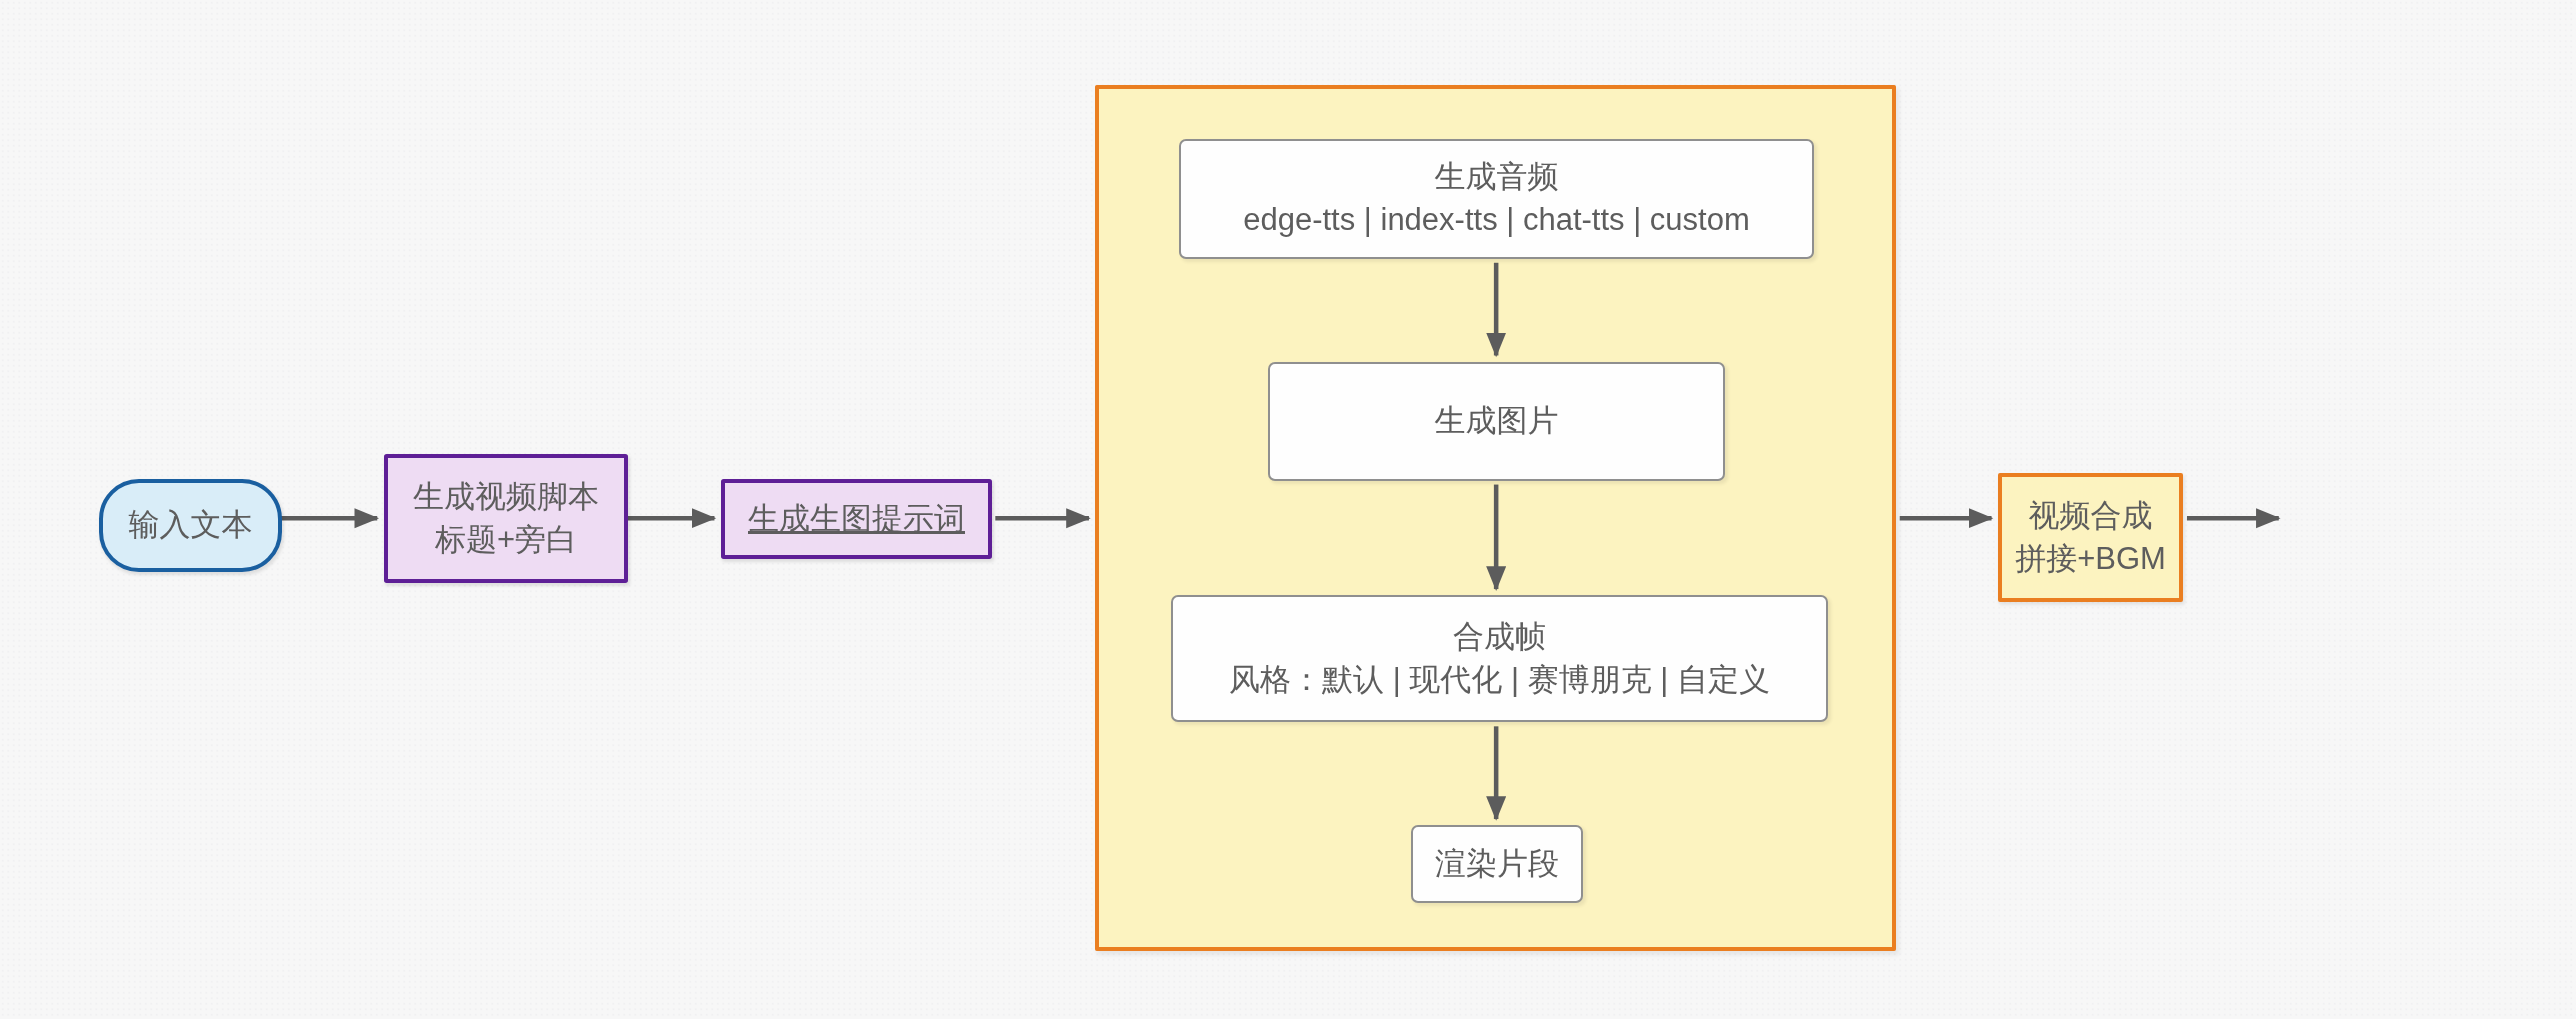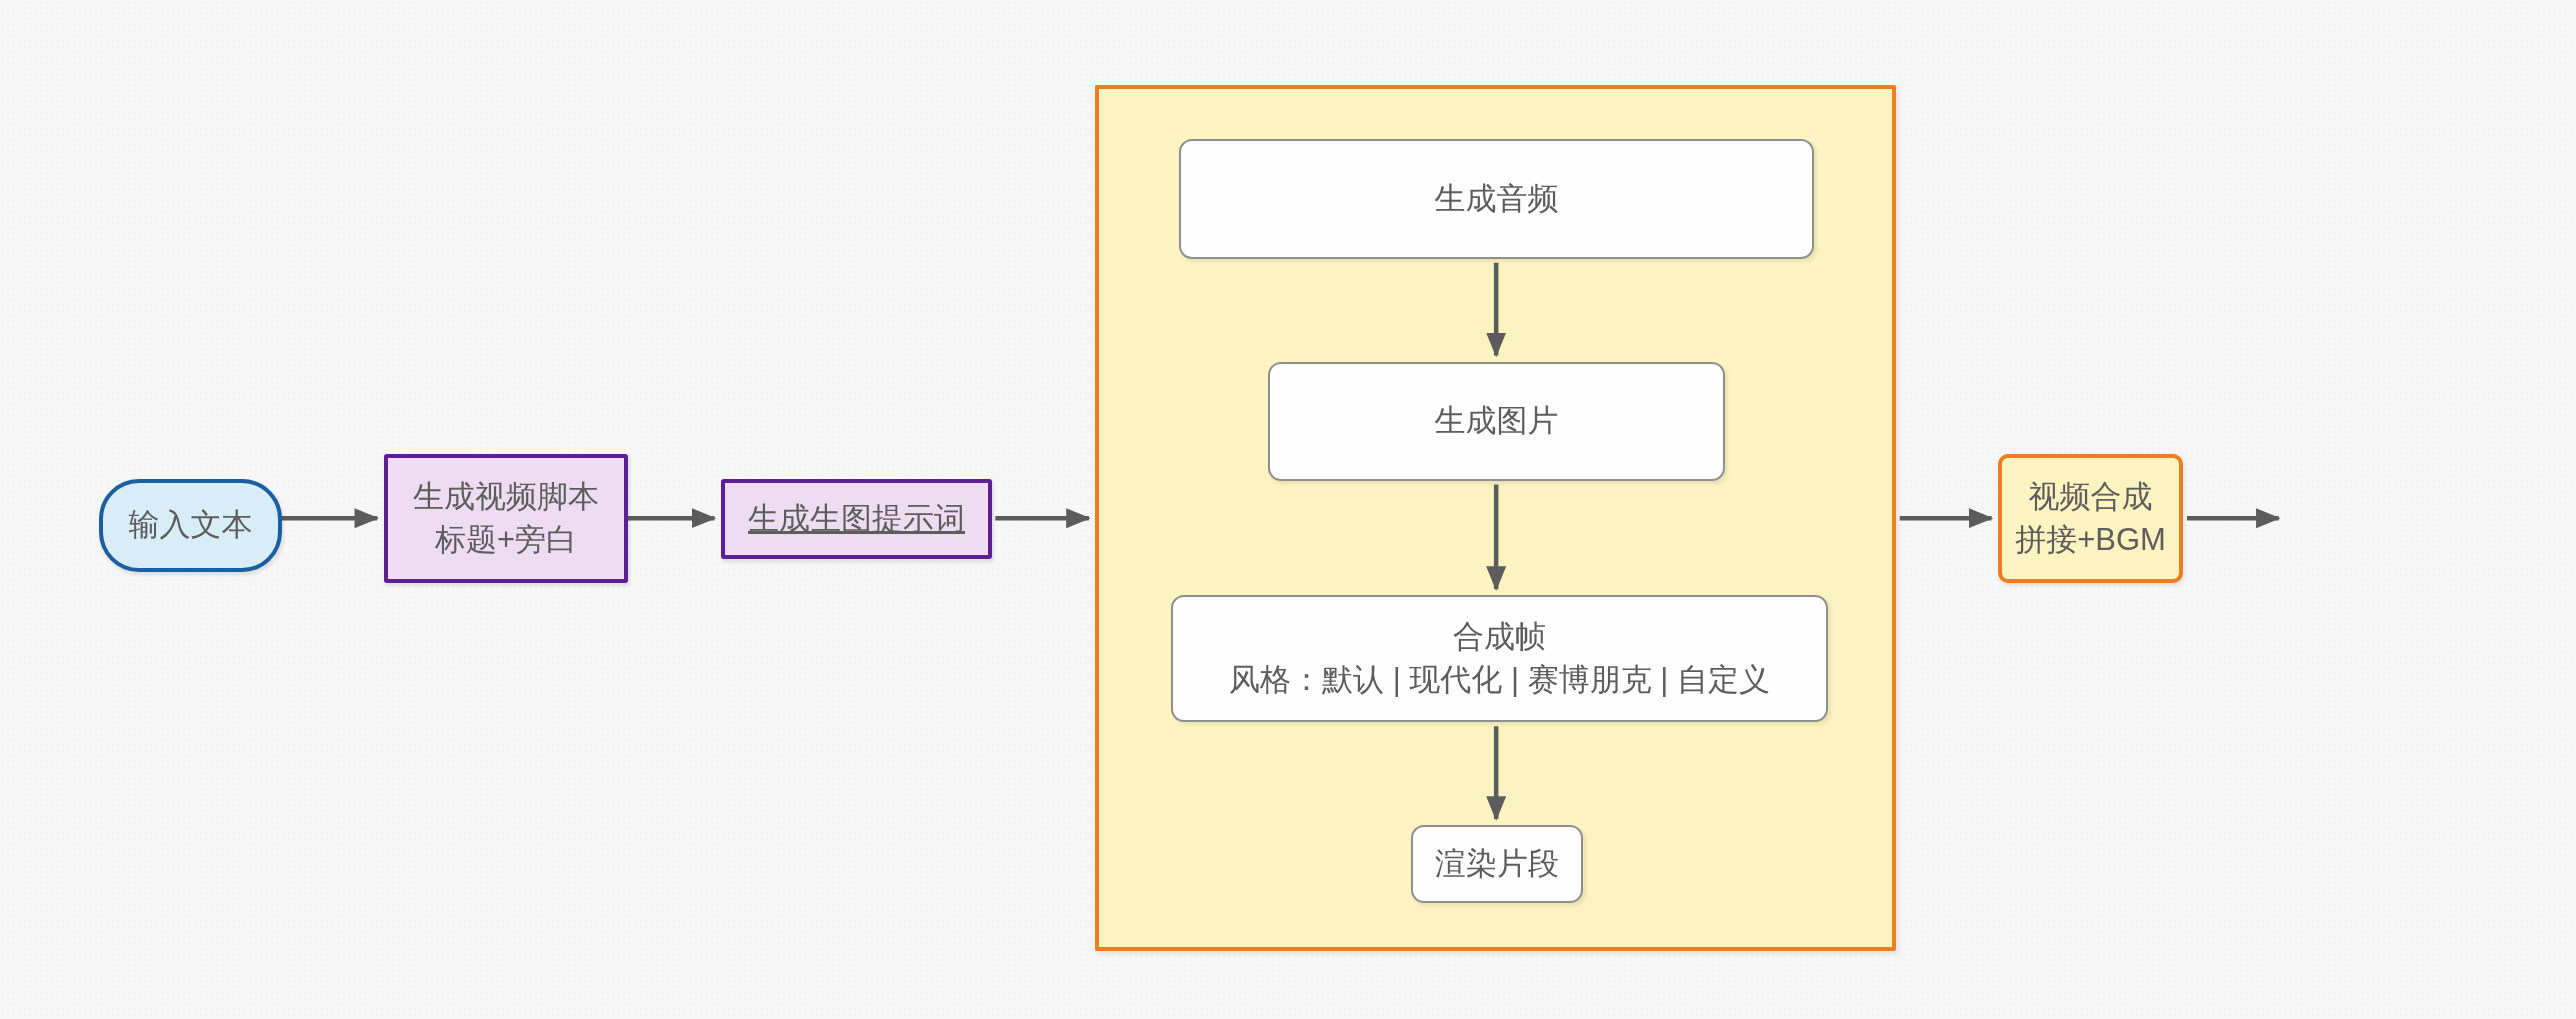--- a/index.html
+++ b/index.html
@@ -44,28 +44,29 @@
   }
   .purple{
     border:4.5px solid var(--purple-border);
     background:var(--purple-fill);
     border-radius:2.7px;
     box-shadow:1.8px 2.7px 3.6px rgba(0,0,0,0.10);
   }
   .whitebox{
     border:2.7px solid var(--white-box-border);
     background:var(--white-box-fill);
-    border-radius:13px;
+    border-radius:7px;
     box-shadow:2.7px 2.7px 3.6px rgba(0,0,0,0.07);
   }
   .orangebox{
     border:4.5px solid var(--orange-border);
     background:var(--yellow-fill);
-    border-radius:10px;
+    border-radius:2px;
     box-shadow:1.8px 2.7px 3.6px rgba(0,0,0,0.08);
+    margin-top:19px;
   }
   .group-container{
     position:absolute;
     left:1095px;top:85px;width:801px;height:866px;
     border:4.5px solid var(--orange-border);
     background:var(--yellow-fill);
     border-radius:1.8px;
     box-shadow:2.7px 3.6px 5.5px rgba(0,0,0,0.07);
   }
   
@@ -113,20 +114,21 @@
     <span>生成视频脚本</span>
     <span>标题+旁白</span>
   </div>
 
   <div class="node purple n-prompt">
     <span>生成生图提示词</span>
   </div>
 
   <div class="node whitebox n-audio">
     <span>生成音频</span>
+    <span>edge-tts | index-tts | chat-tts | custom</span>
   </div>
 
   <div class="node whitebox n-image">
     <span>生成图片</span>
   </div>
 
   <div class="node whitebox n-render">
     <span>渲染片段</span>
   </div>
 

